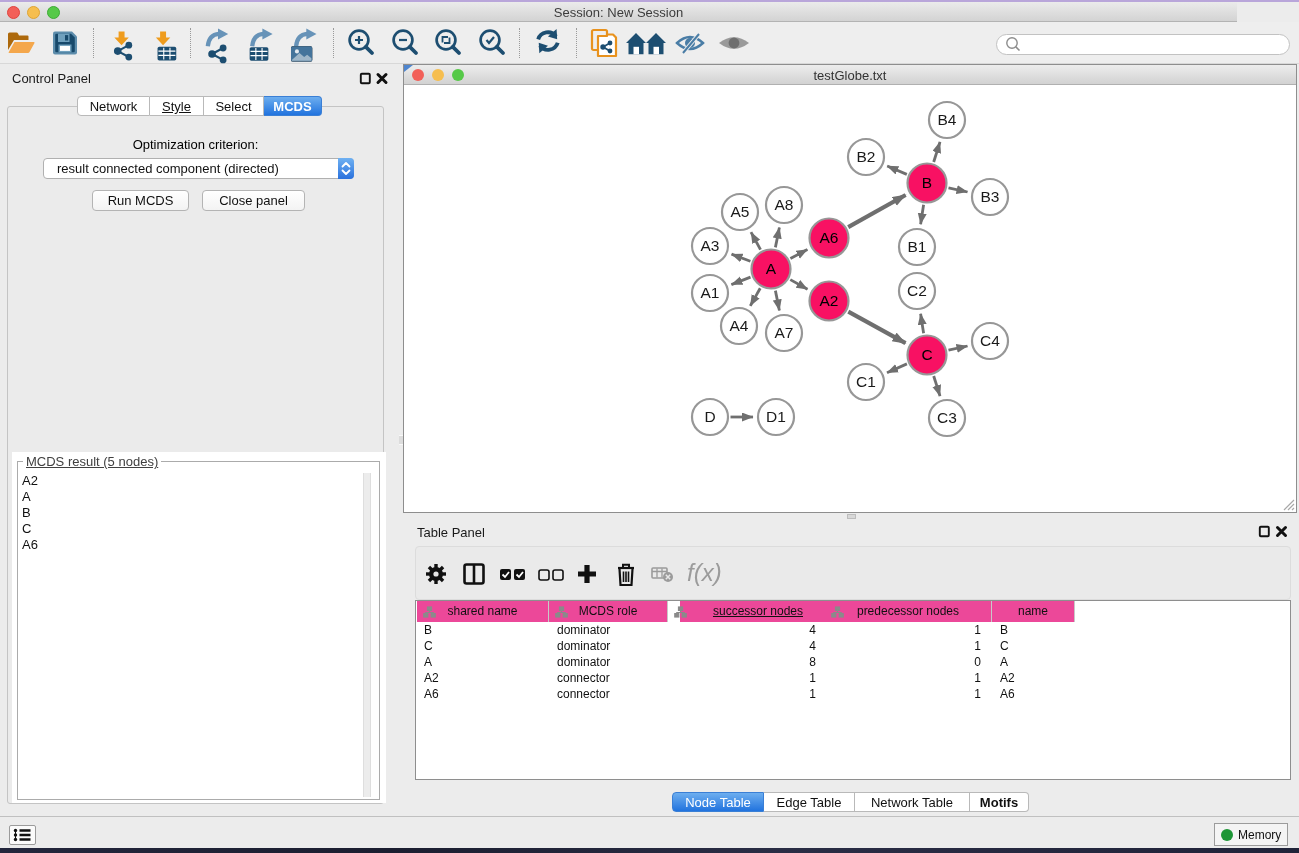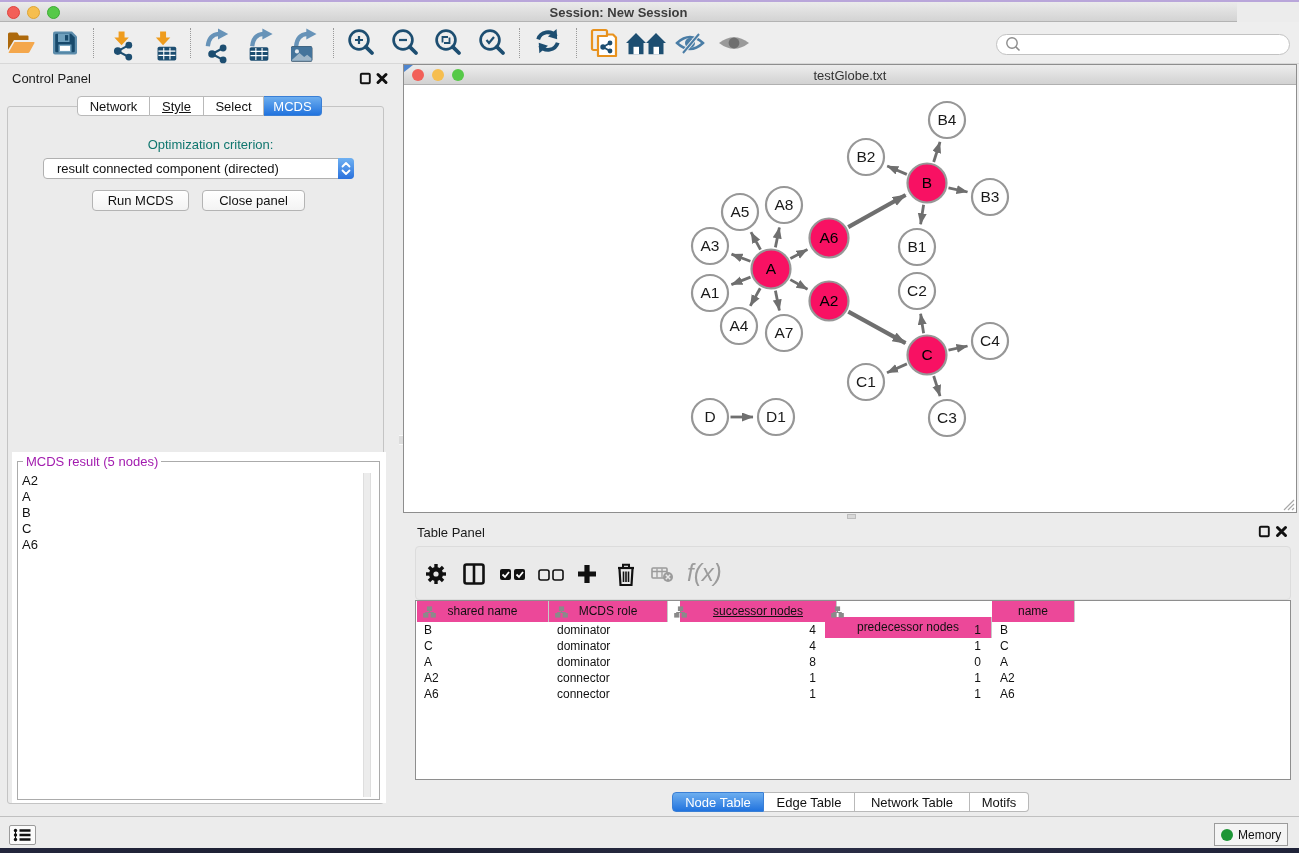--- a/index.html
+++ b/index.html
@@ -3,44 +3,44 @@
 <meta charset="utf-8">
 <style>
 * { margin:0; padding:0; box-sizing:border-box; }
 html,body { width:1299px; height:853px; overflow:hidden; }
 body { font-family:"Liberation Sans", sans-serif; background:#1e2233; position:relative; }
 .abs { position:absolute; }
 #app { position:absolute; left:0; top:0; width:1299px; height:853px; background:#ececec; }
 #topstrip { position:absolute; left:0; top:0; width:1299px; height:2px; background:#b9a6da; z-index:30; }
 #botstrip { position:absolute; left:0; top:848px; width:1299px; height:5px; background:linear-gradient(90deg,#23263c,#1b1e30 30%,#2a2d45 60%,#202339); z-index:30; }
 
-#titlebar { position:absolute; left:0; top:2px; width:1237px; height:20px; background:linear-gradient(#ebebeb,#d3d3d3); border-bottom:1px solid #b3b3b3;font-weight:bold; }
+#titlebar { position:absolute; left:0; top:2px; width:1237px; height:20px; background:linear-gradient(#ebebeb,#d3d3d3); border-bottom:1px solid #b3b3b3; }
 #titlebar .tl { position:absolute; top:4px; width:13px; height:13px; border-radius:50%; }
 #title-text { position:absolute; top:3px; width:100%; text-align:center; font-size:13px; color:#3c3c3c; }
 
 #toolbar { position:absolute; left:0; top:22px; width:1299px; height:42px; background:#eeeeee; border-bottom:1px solid #d8d8d8; }
 .sep { position:absolute; top:6px; height:30px; width:0; border-left:1px dotted #9a9a9a; }
 
 #search { position:absolute; left:996px; top:12px; width:294px; height:21px; background:#fff; border:1px solid #c2c2c2; border-radius:11px; }
 
 #cp-title { position:absolute; left:12px; top:71px; font-size:13px; color:#1a1a1a; }
 #cp-box { position:absolute; left:7px; top:106px; width:377px; height:698px; border:1px solid #c4c4c4; border-radius:3px; background:#ebebeb; }
 .tabrow { position:absolute; display:flex; }
 .tab { height:20px; background:#fff; border:1px solid #b9b9b9; border-left:none; font-size:13px; color:#111; text-align:center; line-height:19px; }
 .tab.first { border-left:1px solid #b9b9b9; border-radius:4px 0 0 4px; }
-.tab.last { border-radius:0 4px 4px 0; }
+.tab.last { border-radius:0 4px 4px 0;font-weight:bold; }
 .tab.sel { background:linear-gradient(#6daeef,#2173de); color:#fff; border-color:#3a7fd5; }
 
 .mbtn { position:absolute; height:21px; background:linear-gradient(#ffffff,#f3f3f3); border:1px solid #b4b4b4; border-radius:4px; font-size:13px; color:#111; text-align:center; line-height:19px; }
 #combo { position:absolute; left:43px; top:158px; width:311px; height:21px; background:#fff; border:1px solid #b0b0b0; border-radius:4px; font-size:13px; color:#111; line-height:19px; padding-left:13px; }
 #combo-btn { position:absolute; left:338px; top:158px; width:16px; height:21px; background:linear-gradient(#6fb1f2,#2a71dd); border-radius:0 4px 4px 0; }
 
 #fs-white { position:absolute; left:12px; top:452px; width:374px; height:351px; background:#ffffff; }
 #fs { position:absolute; left:17px; top:461px; width:363px; height:339px; border:1px solid #ababab; }
-#fs-legend { position:absolute; left:23px; top:454px; background:#ffffff; font-size:13px; color:#a21caf; padding:0 3px; }
+#fs-legend { position:absolute; left:23px; top:454px; background:#ffffff; font-size:13px; color:#404040; padding:0 3px;text-decoration:underline; }
 #fs-list { position:absolute; left:18px; top:470px; width:361px; height:329px; background:#fff; font-size:13px; color:#111; }
 #fs-scroll { position:absolute; left:345px; top:3px; width:8px; height:324px; background:#ececec; border-left:1px solid #dedede; border-right:1px solid #dedede; }
 
 #nw { position:absolute; left:403px; top:64px; width:894px; height:449px; border:1px solid #8e8e8e; background:#fff; }
 #nw-title { position:absolute; left:0; top:0; width:100%; height:20px; background:linear-gradient(#ededed,#d2d2d2); border-bottom:1px solid #b0b0b0; }
 #nw-title .tl { position:absolute; top:4px; width:12px; height:12px; border-radius:50%; }
 #nw-title-text { position:absolute; top:3px; width:100%; text-align:center; font-size:13px; color:#333; }
 
 #tp-title { position:absolute; left:417px; top:525px; font-size:13px; color:#1a1a1a; }
 #tp-toolbar { position:absolute; left:415px; top:546px; width:876px; height:54px; background:#eaeaea; border:1px solid #dcdcdc; border-radius:4px; }
@@ -188,21 +188,21 @@
   </div>
 
   <div id="cp-title">Control Panel</div>
   <div id="cp-box"></div>
   <div class="tabrow" style="left:77px; top:96px;">
     <div class="tab first" style="width:73px;">Network</div>
     <div class="tab" style="width:54px;text-decoration:underline;">Style</div>
     <div class="tab" style="width:60px;">Select</div>
     <div class="tab last sel" style="width:58px;">MCDS</div>
   </div>
-  <div class="abs" style="left:7px; top:137px; width:377px; text-align:center; font-size:13px; color:#0f766e;margin-left:15px;">Optimization criterion:</div>
+  <div class="abs" style="left:7px; top:137px; width:377px; text-align:center; font-size:13px; color:#000000;">Optimization criterion:</div>
   <div id="combo">result connected component (directed)</div>
   <div id="combo-btn">
     <svg width="16" height="21">
         <path d="M4.5 8.5 L8 5 L11.5 8.5" stroke="#fff" stroke-width="1.8" fill="none" stroke-linecap="round" stroke-linejoin="round"></path>
         <path d="M4.5 12.5 L8 16 L11.5 12.5" stroke="#fff" stroke-width="1.8" fill="none" stroke-linecap="round" stroke-linejoin="round"></path>
       </svg>
   </div>
   <div class="mbtn" style="left:92px; top:190px; width:97px;">Run MCDS</div>
   <div class="mbtn" style="left:202px; top:190px; width:103px;">Close panel</div>
   <div id="fs-white"></div>
@@ -381,21 +381,21 @@
       </svg>
   <div class="th" style="left:264px; width:157px;text-decoration:underline;">successor nodes</div>
   <svg class="abs" style="left:258px; top:5px; z-index:3" width="13" height="12">
         <g fill="none" stroke="#8a8a8a" stroke-width="1.2">
           <rect x="4.5" y="1" width="4" height="3.4" fill="#8a8a8a"></rect>
           <rect x="0.8" y="7.6" width="4" height="3.4" fill="#8a8a8a"></rect>
           <rect x="8.2" y="7.6" width="4" height="3.4" fill="#8a8a8a"></rect>
           <path d="M6.5 4.5 v2 M2.8 7.6 v-1.1 h7.4 v1.1"></path>
         </g>
       </svg>
-  <div class="th" style="left:409px; width:167px;margin-top:16px;">predecessor nodes</div>
+  <div class="th" style="left:409px; width:167px;">predecessor nodes</div>
   <svg class="abs" style="left:415px; top:5px; z-index:3" width="13" height="12">
         <g fill="none" stroke="#8a8a8a" stroke-width="1.2">
           <rect x="4.5" y="1" width="4" height="3.4" fill="#8a8a8a"></rect>
           <rect x="0.8" y="7.6" width="4" height="3.4" fill="#8a8a8a"></rect>
           <rect x="8.2" y="7.6" width="4" height="3.4" fill="#8a8a8a"></rect>
           <path d="M6.5 4.5 v2 M2.8 7.6 v-1.1 h7.4 v1.1"></path>
         </g>
       </svg>
   <div class="th" style="left:576px; width:83px;">name</div>
   <div class="td" style="left:8px; top:21px;">B</div>

